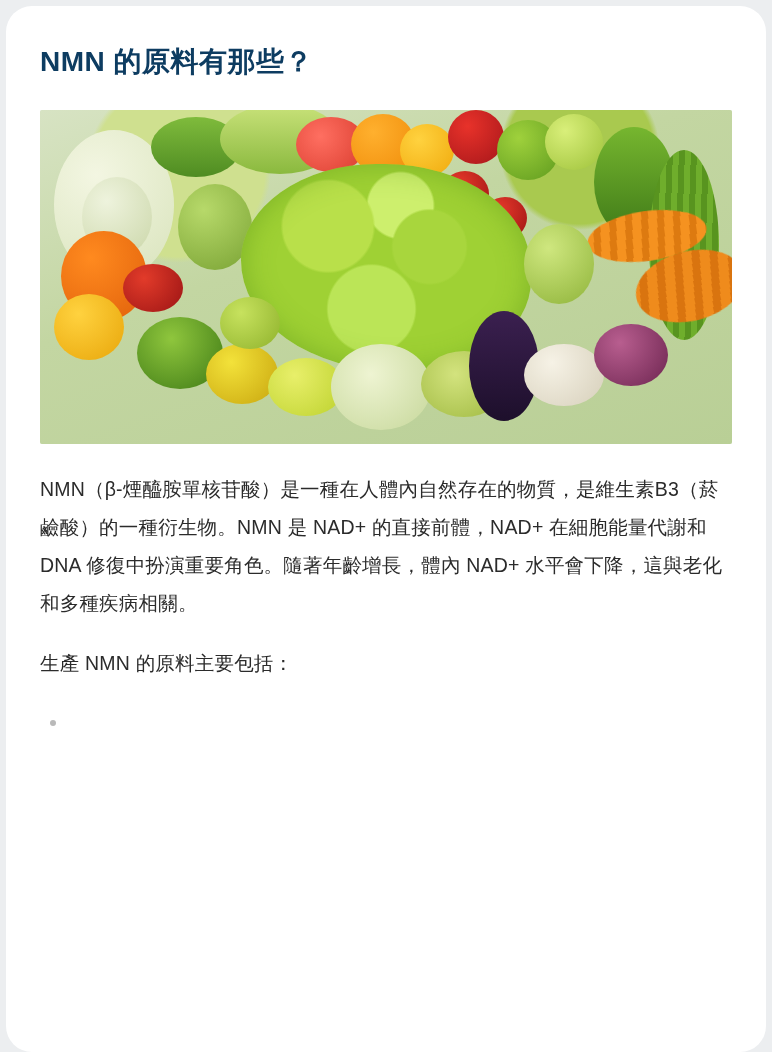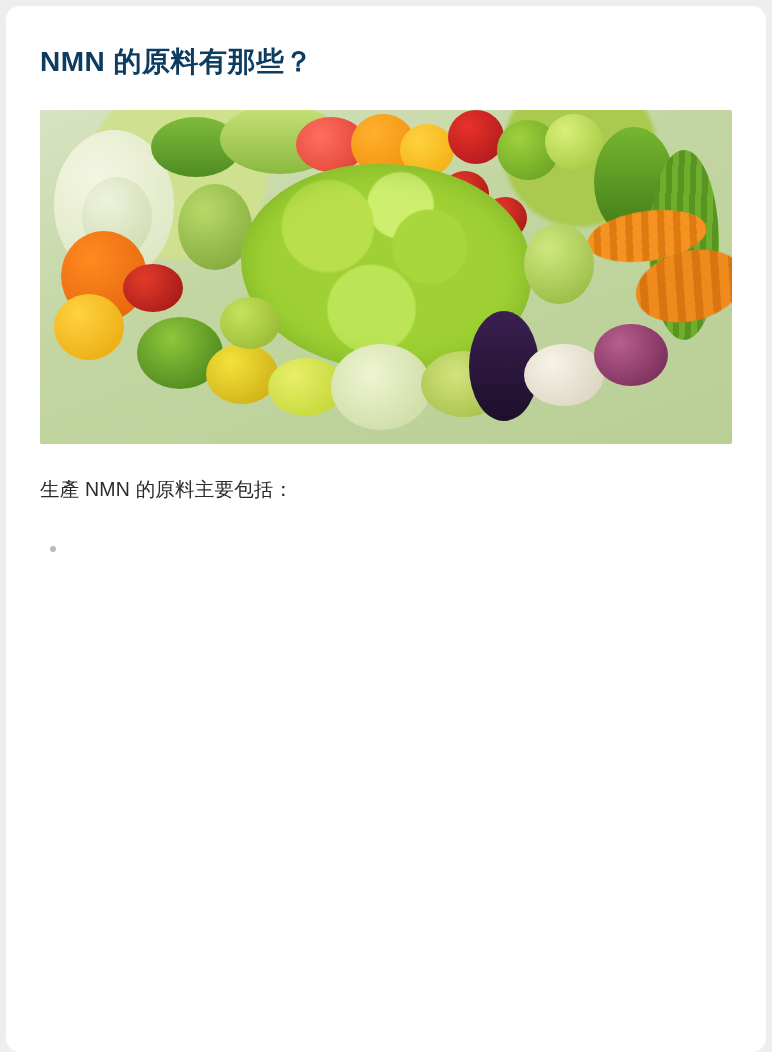--- a/index.html
+++ b/index.html
@@ -9,21 +9,21 @@
     padding: 0;
     background: #eceef0;
     font-family: "Liberation Sans", "DejaVu Sans", sans-serif;
   }
   body {
     width: 772px;
     min-height: 1052px;
   }
   .page-card {
     background: #ffffff;
-    border-radius: 14px;
+    border-radius: 26px;
     margin: 6px 6px 0 6px;
     min-height: 1046px;
     padding: 30px 34px 40px 34px;
     overflow: hidden;
   }
   .article-title {
     color: #0d3c61;
     font-size: 28px;
     font-weight: bold;
     letter-spacing: 0.5px;
@@ -168,20 +168,21 @@
       <div class="veg v19"></div>
       <div class="veg v20"></div>
       <div class="veg v21"></div>
       <div class="veg v22"></div>
       <div class="veg v23"></div>
       <div class="veg v24"></div>
       <div class="veg v27"></div>
     </div>
   </figure>
 
+  <p class="body-text">NMN（β-煙醯胺單核苷酸）是一種在人體內自然存在的物質，是維生素B3（菸鹼酸）的一種衍生物。NMN 是 NAD+ 的直接前體，NAD+ 在細胞能量代謝和 DNA 修復中扮演重要角色。隨著年齡增長，體內 NAD+ 水平會下降，這與老化和多種疾病相關。</p>
 
   <p class="body-text tight">生產 NMN 的原料主要包括：</p>
 
   <ul class="bullet-list">
     <li>
       <span class="dot"></span>
     </li>
   </ul>
 
 

